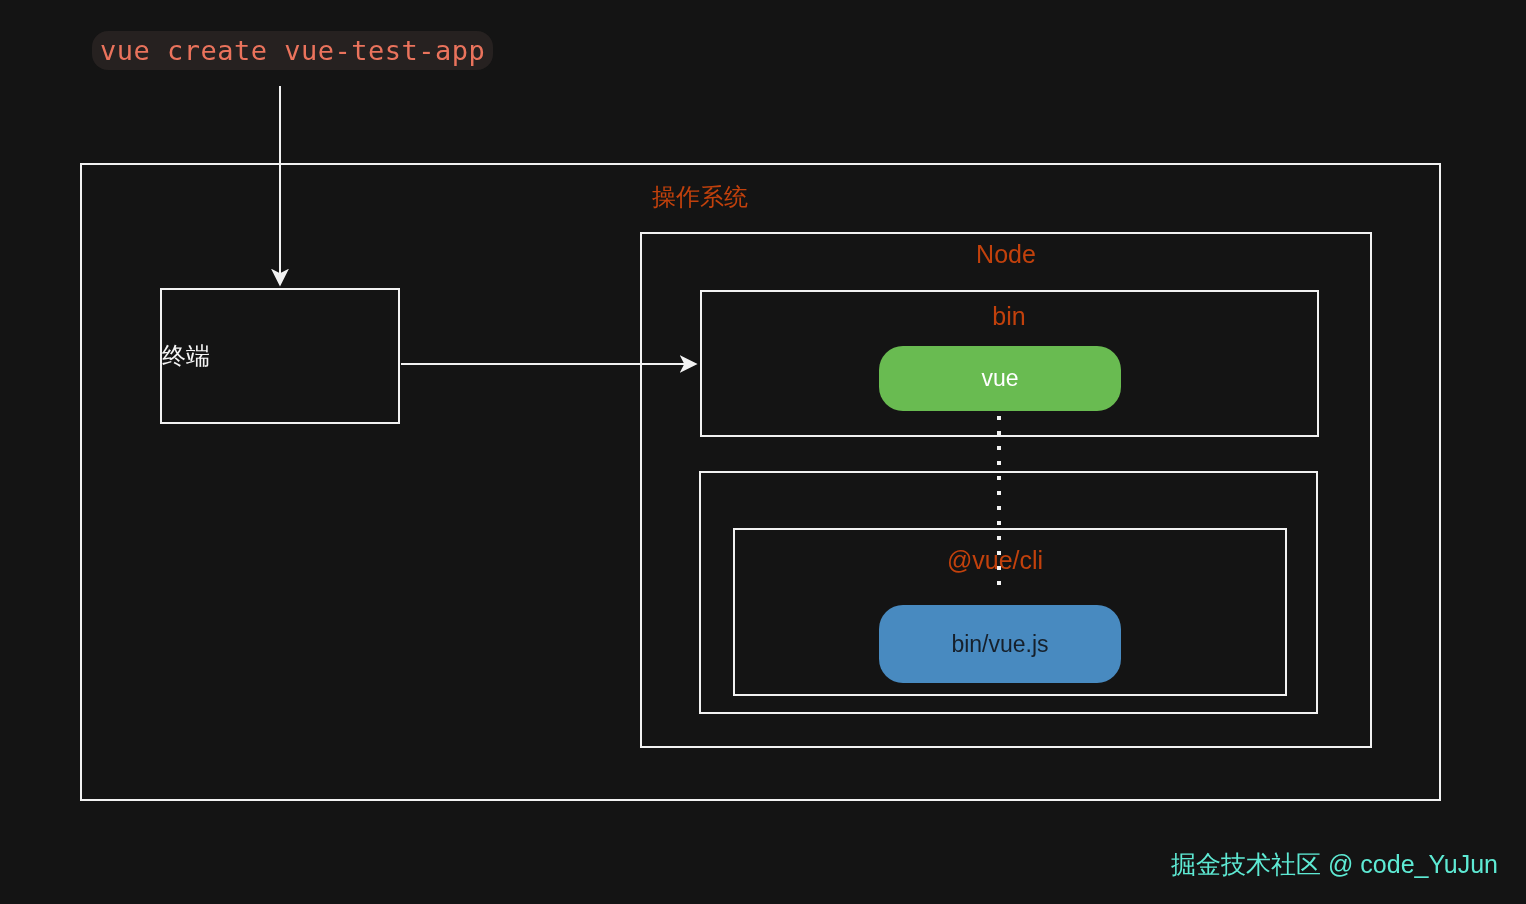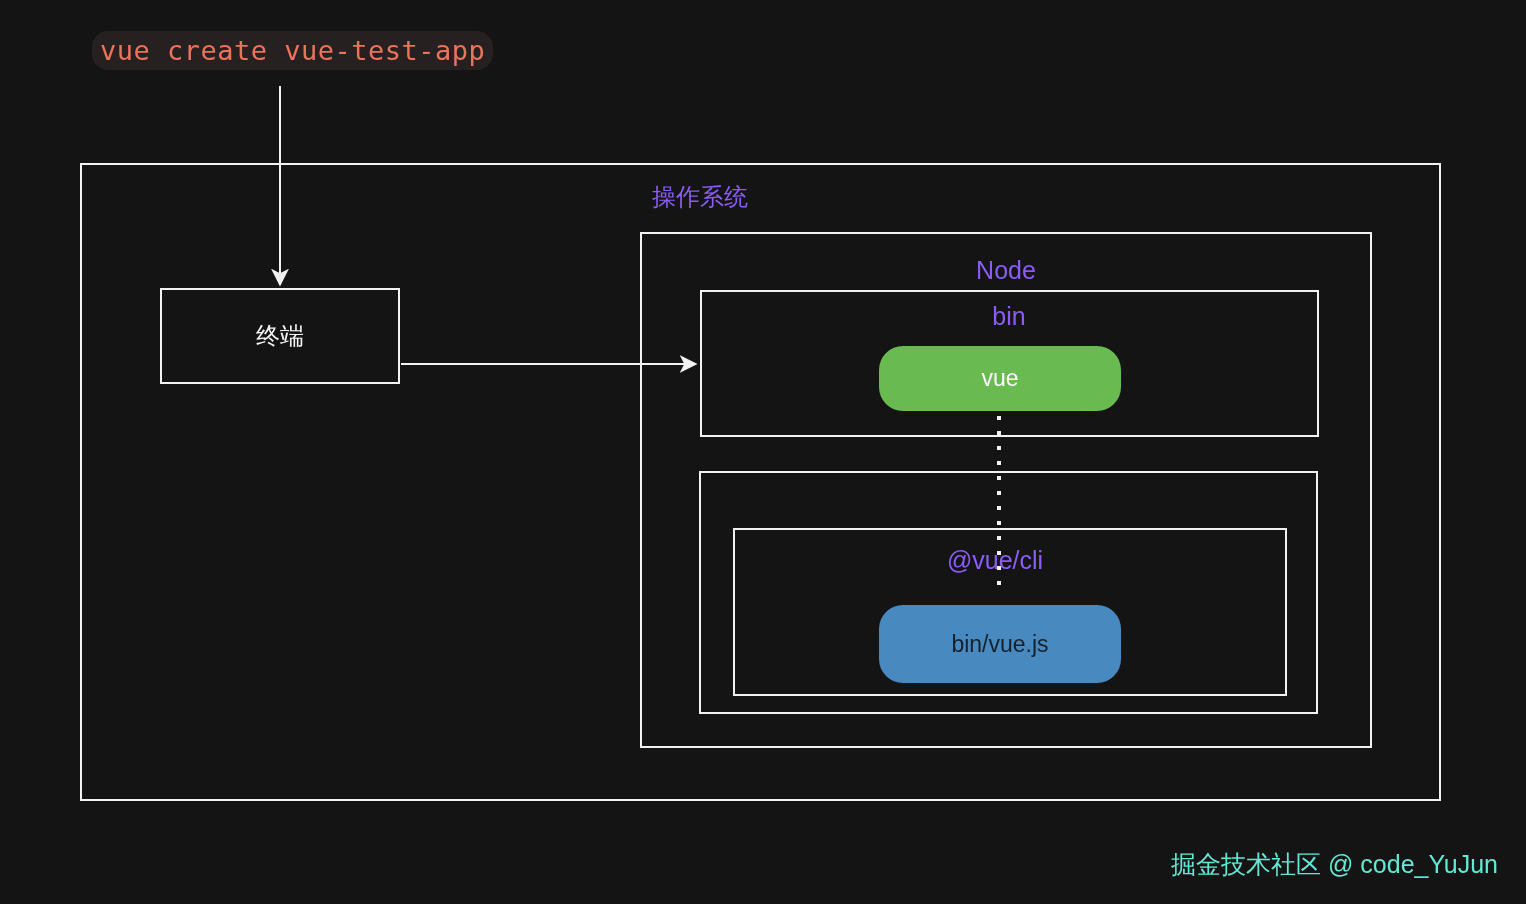--- a/index.html
+++ b/index.html
@@ -33,35 +33,35 @@
     border-radius: 16px;
   }
   
   .box {
     position: absolute;
     border: 2px solid #f2f2f2;
     background: transparent;
     box-sizing: border-box;
   }
   .box-os   { left: 80px;  top: 163px; width: 1361px; height: 638px; }
-  .box-term { left: 160px; top: 288px; width: 240px;  height: 96px;
-              display: flex; align-items: center; justify-content: center; }
+  .box-term { left: 160px; top: 288px; width: 240px;  height: 136px;
+              display: flex; align-items: center; }
   .box-node { left: 640px; top: 232px; width: 732px;  height: 516px; }
   .box-bin  { left: 700px; top: 290px; width: 619px;  height: 147px; }
   .box-lib  { left: 699px; top: 471px; width: 619px;  height: 243px; }
   .box-cli  { left: 733px; top: 528px; width: 554px;  height: 168px; }
   
   .caption {
     position: absolute;
     transform: translateX(-50%);
     white-space: nowrap;
-    color: #8b5cf6;
+    color: #c2410c;
   }
   .cap-os   { left: 700px;  top: 181px; font-size: 24px; }
-  .cap-node { left: 1006px; top: 256px; font-size: 25px; }
+  .cap-node { left: 1006px; top: 240px; font-size: 25px; }
   .cap-bin  { left: 1009px; top: 302px; font-size: 25px; }
   .cap-lib  { left: 1005px; top: 488px; font-size: 25px; }
   .cap-cli  { left: 995px;  top: 546px; font-size: 25px; }
   .term-label { font-size: 24px; color: #f5f5f5; }
   
   .node-pill {
     position: absolute;
     border-radius: 24px;
     display: flex;
     align-items: center;

